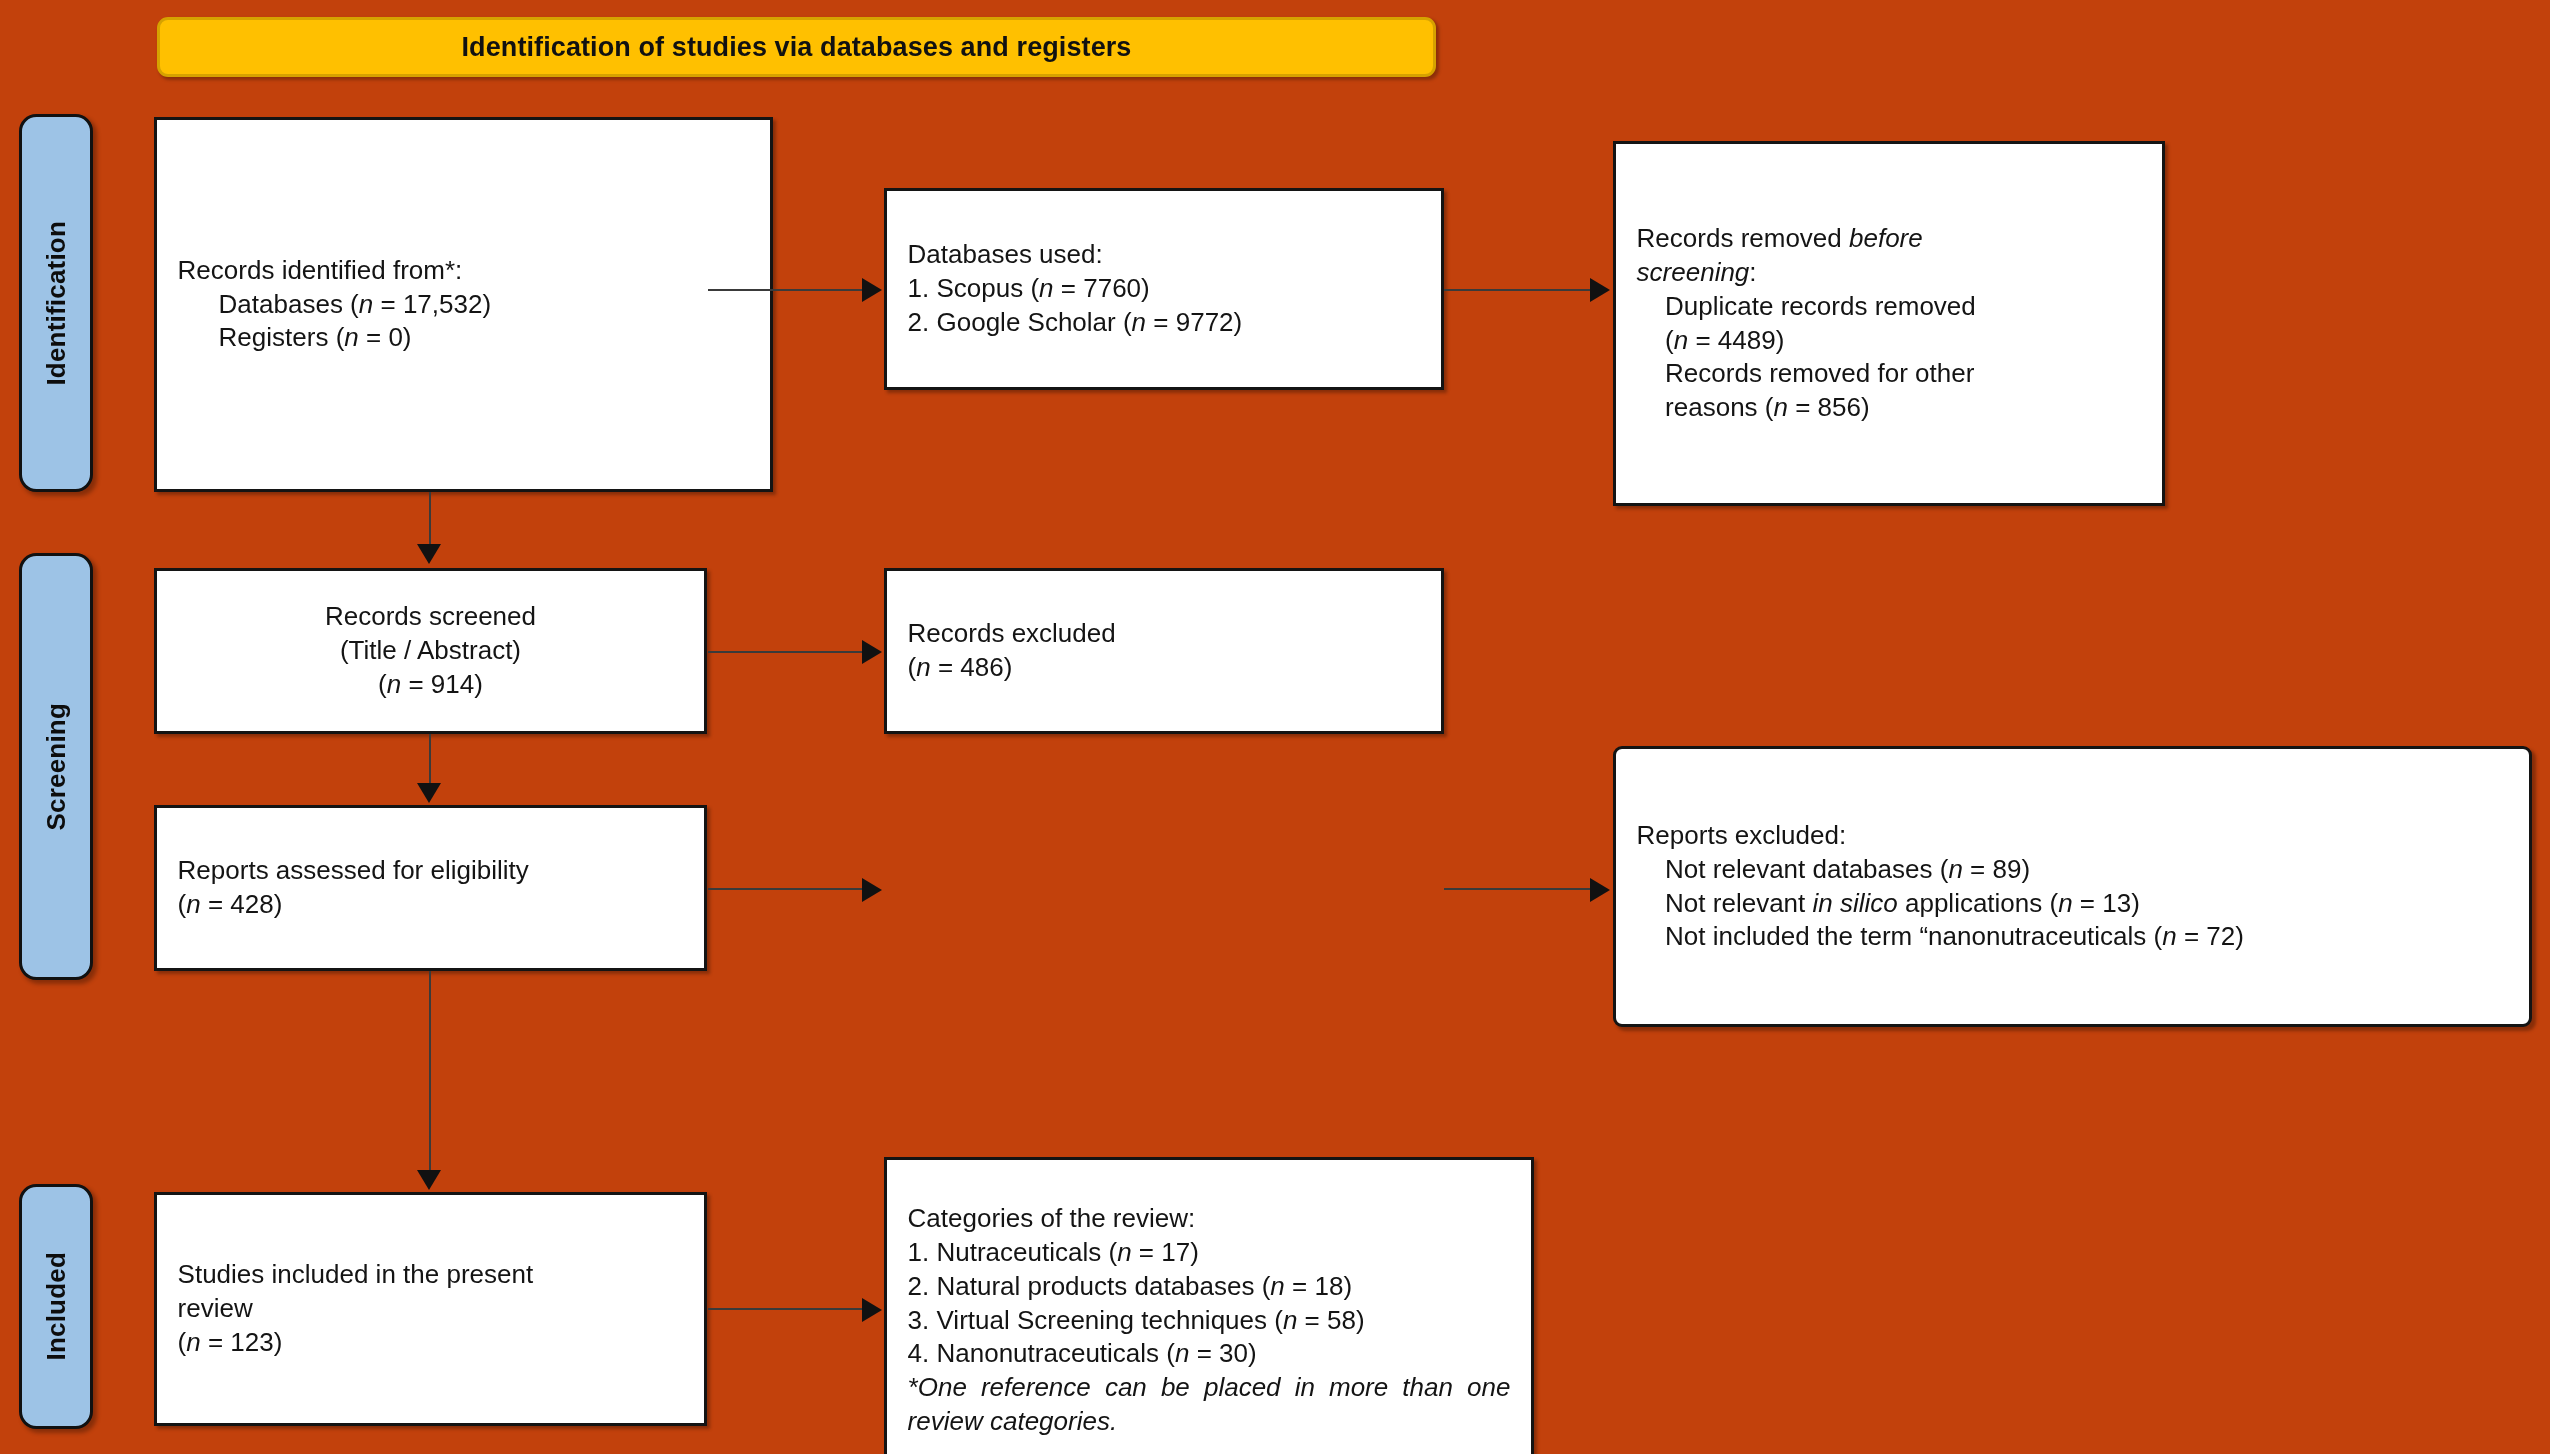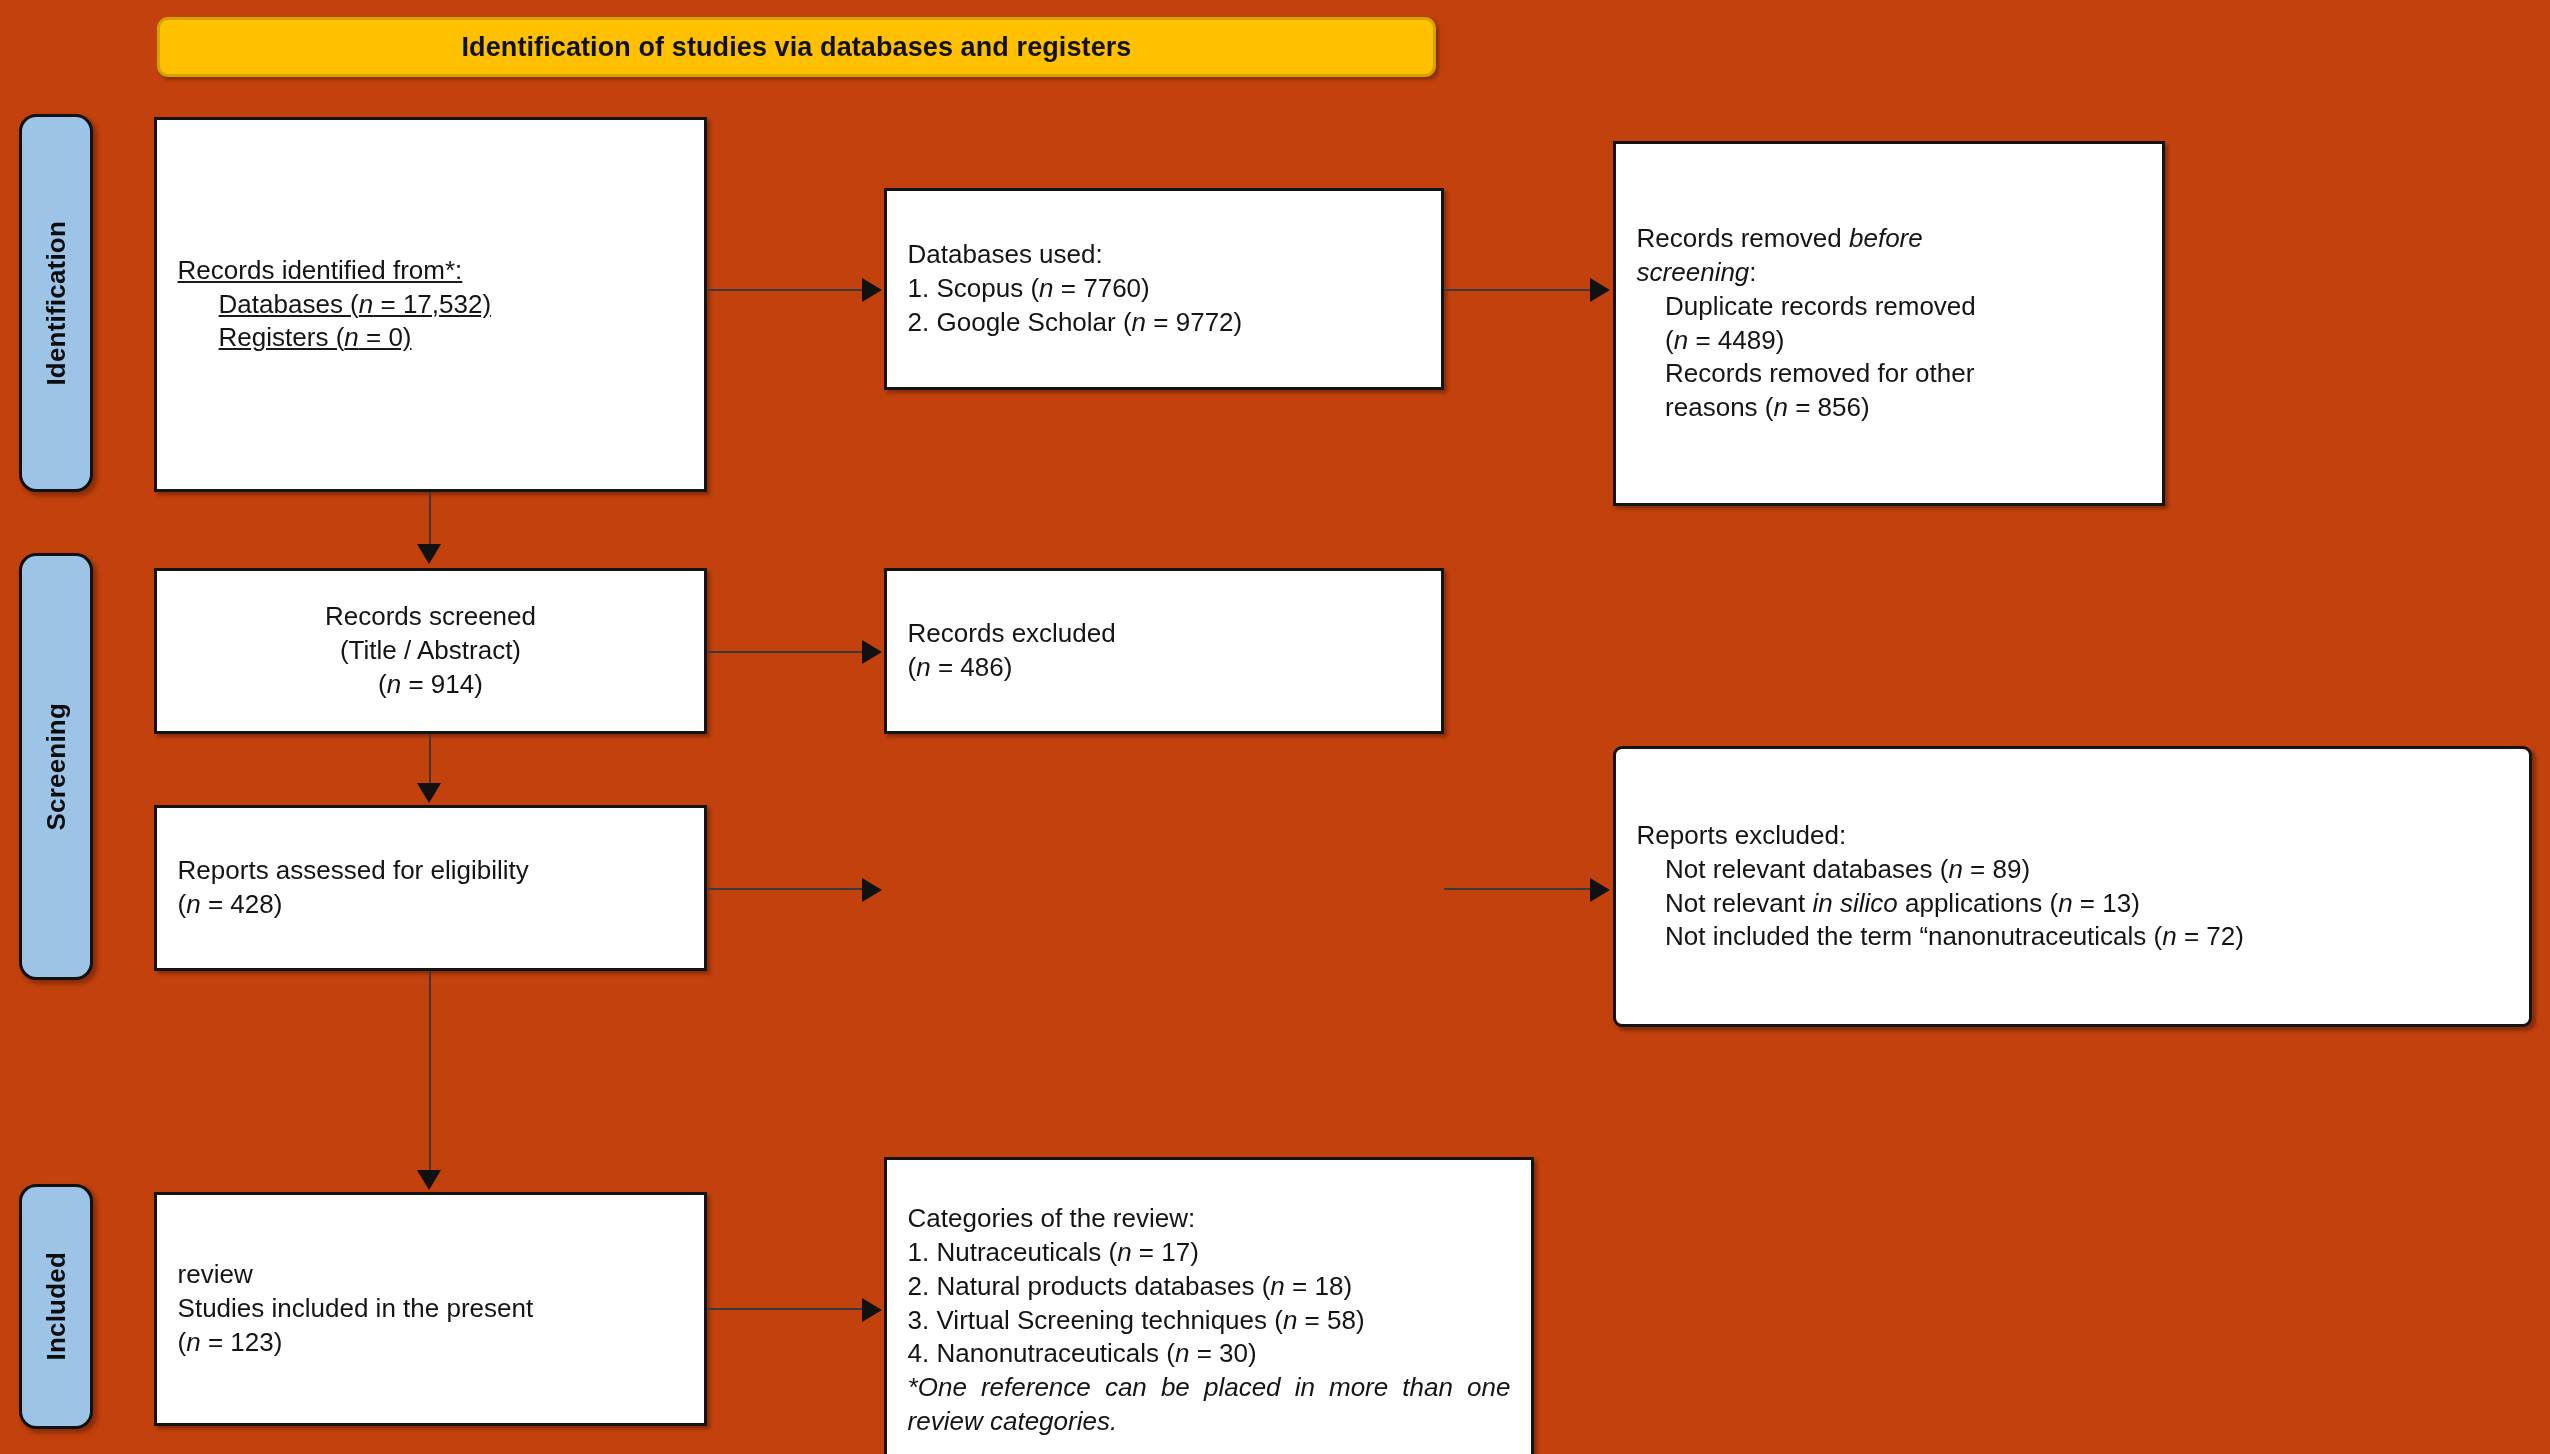--- a/index.html
+++ b/index.html
@@ -91,21 +91,21 @@
   .box p.indent  { padding-left: 41px; }
   .box p.indent2 { padding-left: 28.5px; }
   .center { text-align: center; }
   .just {
     text-align: justify;
     font-style: italic;
   }
   em { font-style: italic; }
 
   
-  #box-identified    { left: 154px;  top: 117px;  width: 553px;  height: 375px; text-decoration: underline; }
+  #box-identified    { left: 154px;  top: 117px;  width: 619px;  height: 375px; }
   #box-databases     { left: 884px; top: 188px;  width: 560px;  height: 202px; }
   #box-removed       { left: 1613px; top: 141px;  width: 552px;  height: 365px; }
   #box-screened      { left: 154px;  top: 568px;  width: 553px;  height: 166px; }
   #box-rec-excluded  { left: 884px; top: 568px;  width: 560px;  height: 166px; }
   #box-eligibility   { left: 154px;  top: 805px; width: 553px;  height: 166px; }
   #box-rep-excluded  { left: 884px; top: 805px; width: 560px;  height: 166px; }
   #box-rep-excl-det  { left: 1613px; top: 746px;  width: 919px; height: 281px; border-radius: 9px; }
   #box-included      { left: 154px;  top: 1192px; width: 553px;  height: 234px; }
   #box-categories    { left: 884px; top: 1121px; width: 650px;  height: 327px; margin-top: 36px; }
 
@@ -190,22 +190,22 @@
 
 
   <div class="box" id="box-rep-excl-det">
     <p>Reports excluded:</p>
     <p class="indent2"><span>Not relevant databases (</span><em>n</em><span> = 89)</span></p>
     <p class="indent2"><span>Not relevant </span><em>in silico</em><span> applications (</span><em>n</em><span> = 13)</span></p>
     <p class="indent2"><span>Not included the term “nanonutraceuticals (</span><em>n</em><span> = 72)</span></p>
   </div>
 
   <div class="box" id="box-included">
+    <p>Studies included in the present</p>
     <p>review</p>
-    <p>Studies included in the present</p>
     <p><span>(</span><em>n</em><span> = 123)</span></p>
   </div>
 
   <div class="box" id="box-categories">
     <p>Categories of the review:</p>
     <p><span>1. Nutraceuticals (</span><em>n</em><span> = 17)</span></p>
     <p><span>2. Natural products databases (</span><em>n</em><span> = 18)</span></p>
     <p><span>3. Virtual Screening techniques (</span><em>n</em><span> = 58)</span></p>
     <p><span>4. Nanonutraceuticals (</span><em>n</em><span> = 30)</span></p>
     <p class="just">*One reference can be placed in more than one review categories.</p>

